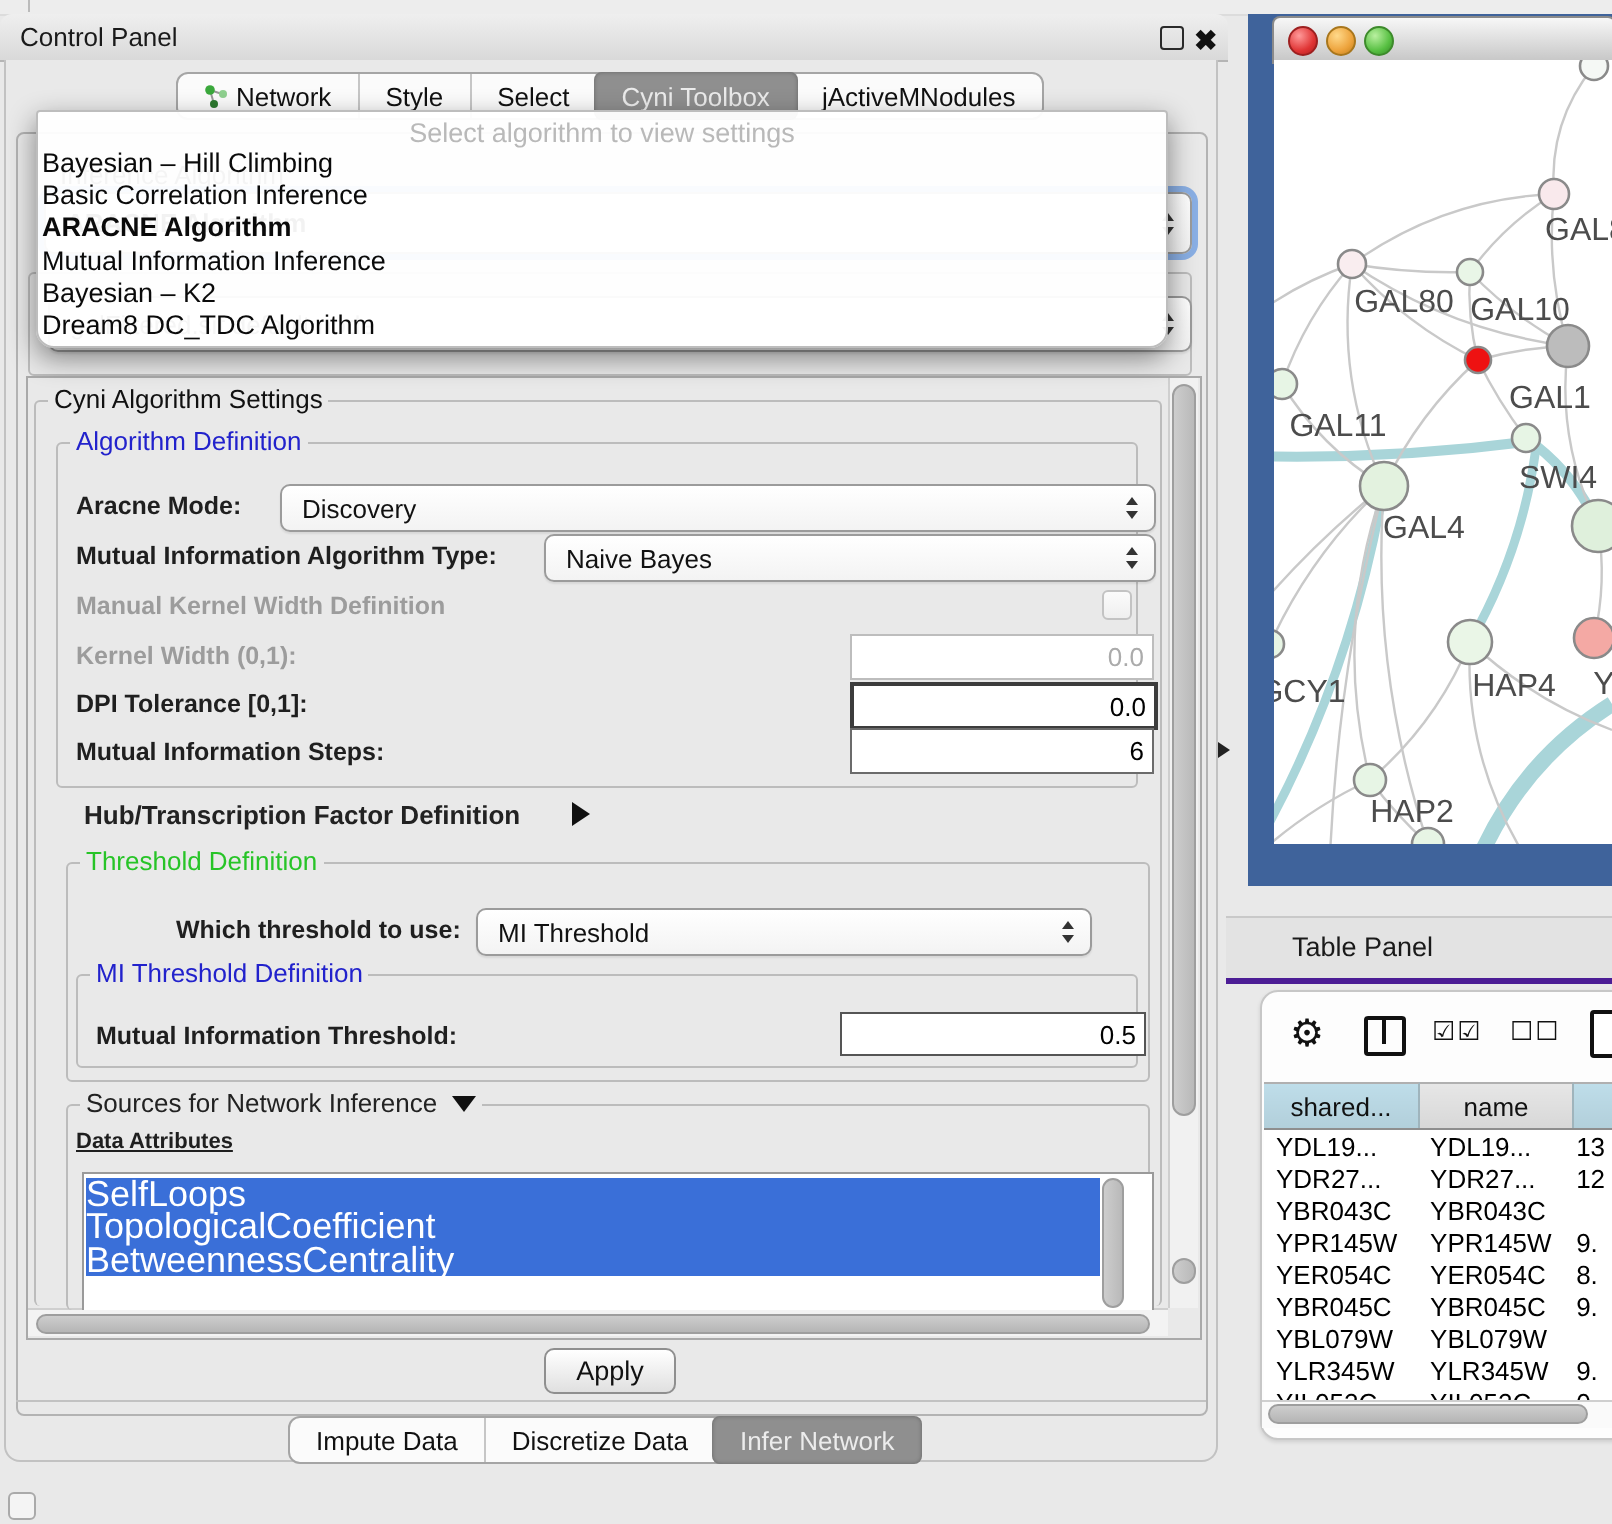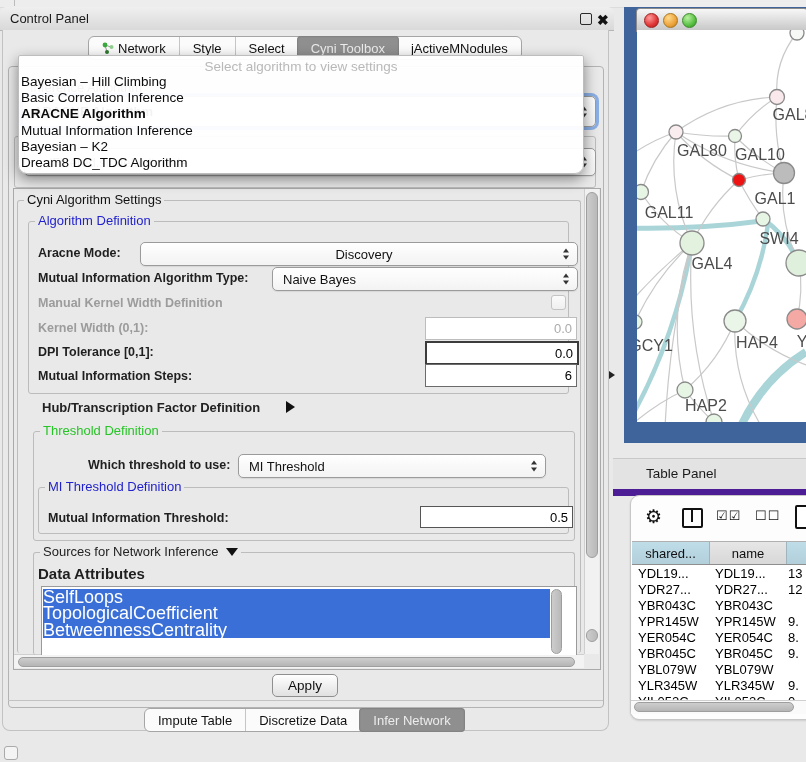--- a/index.html
+++ b/index.html
@@ -31,21 +31,21 @@
 .hthumb{background:linear-gradient(#cdcdcd,#b5b5b5);border:1px solid #9e9e9e;border-radius:5px;}
 .popup{background:rgba(255,255,255,0.95);border:1px solid #bdbdbd;border-radius:2px 2px 9px 9px;box-shadow:0 5px 14px rgba(0,0,0,0.45);}
 .popup-header{font-size:13.5px;color:#b9b9b9;text-align:center;}
 .popup-item{font-size:13.5px;color:#0a0a0a;height:16.2px;line-height:16.2px;padding-left:2px;white-space:nowrap;}
 .popup-item.sel{font-weight:bold;}
 .attr-list{background:#fff;border:1px solid #9a9a9a;}
 .attr-item{height:16.3px;line-height:16.3px;color:#fff;font-size:18px;padding-left:0;}
 .btn{background:linear-gradient(#ffffff,#e0e0e0);border:1px solid #8f8f8f;border-radius:5px;font-size:13.5px;color:#111;display:flex;align-items:center;justify-content:center;}
 .net-titlebar{background:linear-gradient(#f7f7f7,#c6c6c6);border:1px solid #8a8a8a;border-bottom:1px solid #909090;border-radius:4px 4px 0 0;}
 .light{width:13px;height:13px;border-radius:50%;position:absolute;top:4px;}
-.tp-strip{background:#e3e3e3;border-top:1px solid #c9c9c9;border-bottom:7px solid #4c1d95;text-decoration:underline;}
+.tp-strip{background:#e3e3e3;border-top:1px solid #c9c9c9;border-bottom:3px solid #4c1d95;text-decoration:underline;}
 .tp-box{background:#fdfdfd;border:1px solid #c7c7c7;border-radius:9px;box-shadow:0 1px 2px rgba(0,0,0,0.12);}
 .th-cell{position:absolute;top:0;height:22px;border-right:1px solid #9fb4bc;border-top:1px solid #b0b0b0;display:flex;align-items:center;justify-content:center;font-size:13px;color:#111;}
 .t-row{display:flex;height:16.1px;align-items:center;font-size:13px;color:#000;}
 .t-cell{overflow:hidden;white-space:nowrap;}
 svg text{font-family:"Liberation Sans",sans-serif;}
 </style>
 </head>
 <body>
 
 <div id="root">
@@ -105,21 +105,21 @@
   <div class="abs htrack" style="left:14px;top:654px;width:570px;height:13px;"></div>
   <div class="abs hthumb" style="left:18px;top:657px;width:555px;height:8px;"></div>
 
   <div class="abs group" style="left:17px;top:200px;width:562px;height:452px;border-bottom:none;"></div>
   <span class="gtitle" style="left:24px;top:193px;color:#111;">Cyni Algorithm Settings</span>
 
   <div class="abs group" style="left:28px;top:221px;width:539px;height:171px;"></div>
   <span class="gtitle" style="left:35px;top:214px;color:#2222cc;">Algorithm Definition</span>
 
   <span class="abs lbl" style="left:38px;top:246px;">Aracne Mode:</span>
-  <div class="abs combo" style="left:140px;top:242px;width:426px;height:22px;justify-content:center;">
+  <div class="abs combo" style="left:140px;top:242px;width:426px;height:22px;">
     <span>Discovery</span>
     <span class="spinner"></span>
   </div>
 
   <span class="abs lbl" style="left:38px;top:271px;">Mutual Information Algorithm Type:</span>
   <div class="abs combo" style="left:272px;top:267px;width:294px;height:22px;">
     <span>Naive Bayes</span>
     <span class="spinner"></span>
   </div>
 
@@ -159,39 +159,39 @@
   <span class="abs lbl" style="left:48px;top:511px;">Mutual Information Threshold:</span>
   <div class="abs tinput" style="left:420px;top:506px;width:143px;height:20px;border:1px solid #555;color:#000;">
     <span>0.5</span>
   </div>
 
   <div class="abs group" style="left:33px;top:552px;width:540px;height:102px;border-bottom:none;"></div>
   <span class="gtitle" style="left:40px;top:545px;color:#222;">
     <span>Sources for Network Inference</span>
     <span style="display:inline-block;width:0;height:0;border-left:6px solid transparent;border-right:6px solid transparent;border-top:8px solid #111;margin-left:4px;"></span>
   </span>
-  <span class="abs lbl" style="left:38px;top:565px;font-size:15px;">Data Attributes</span>
+  <span class="abs lbl" style="left:38px;top:565px;font-size:11px;text-decoration:underline;">Data Attributes</span>
 
   <div class="abs attr-list" style="left:41px;top:586px;width:534px;height:68px;border-bottom:none;">
     <div id="attr-items" style="position:absolute;left:1px;top:2px;width:507px;">
         <div class="attr-item" style="background: rgb(58, 111, 216);">SelfLoops</div>
         <div class="attr-item" style="background: rgb(58, 111, 216);">TopologicalCoefficient</div>
         <div class="attr-item" style="background: rgb(58, 111, 216);">BetweennessCentrality</div>
       </div>
     <div class="abs vthumb" style="left:509px;top:2px;width:9px;height:63px;"></div>
   </div>
 
   <div class="abs btn" style="left:272px;top:674px;width:64px;height:21px;">
     <span>Apply</span>
   </div>
 
   <div class="abs" style="left:8px;top:700px;width:595px;height:1px;background:#c2c2c2;"></div>
   <div id="bottom-tabs" class="abs tabbar" style="left:144px;top:708px;">
       <div class="tab">
-        <span>Impute Table</span>
+        <span>Impute Data</span>
       </div>
       <div class="tab">
         <span>Discretize Data</span>
       </div>
       <div class="tab sel">
         <span>Infer Network</span>
       </div>
     </div>
 
   <div class="abs popup" style="left:18px;top:55px;width:564px;height:117px;">

